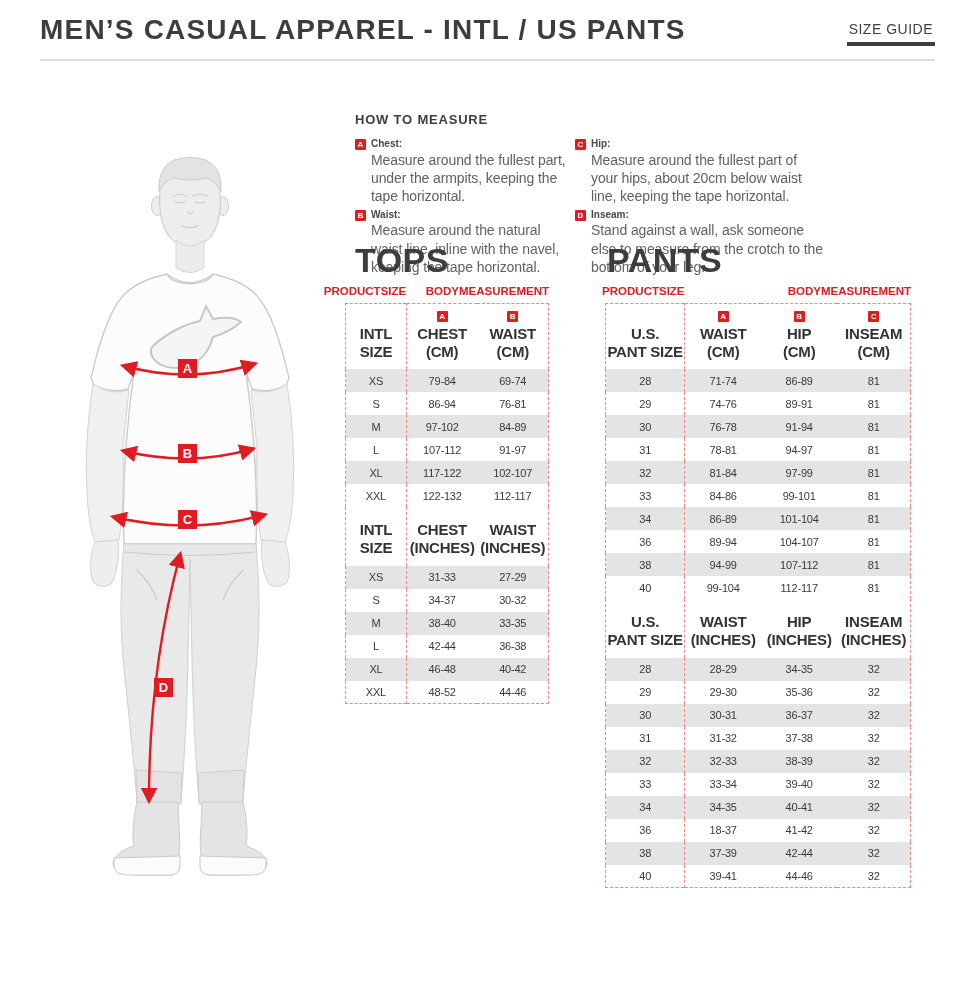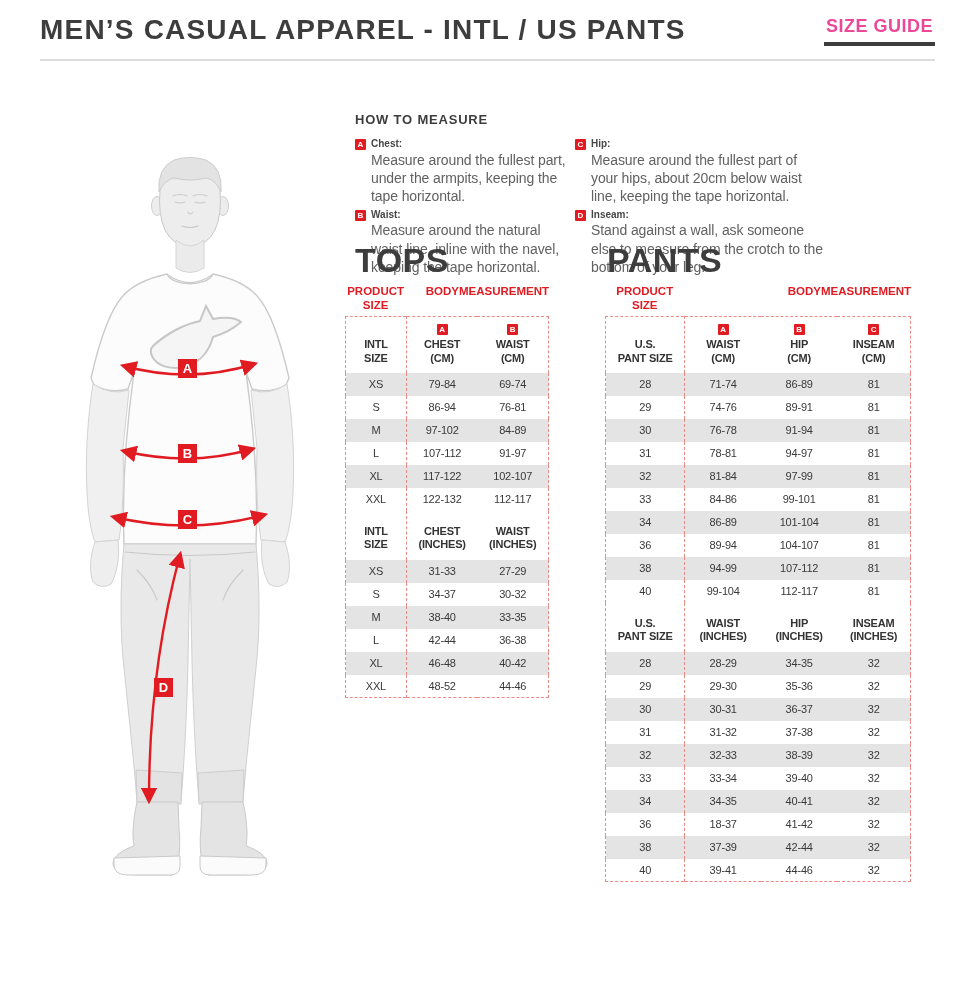--- a/index.html
+++ b/index.html
@@ -3,21 +3,21 @@
 <meta charset="utf-8">
 <style>
   *{margin:0;padding:0;box-sizing:border-box}
   html,body{background:#fff}
   body{font-family:"Liberation Sans",sans-serif;color:#3d3d3d}
   .page{position:relative;width:979px;height:1000px;background:#fff;overflow:hidden}
 
   
   .hdr{position:absolute;left:40px;top:14px;right:44px;display:flex;justify-content:space-between;align-items:flex-end}
   .title{font-size:28px;font-weight:bold;letter-spacing:1.2px;color:#3d3d3d;white-space:nowrap}
-  .size-guide{position:relative;font-size:18px;font-weight:bold;letter-spacing:.5px;color:#ec4899;padding:0 2px 9px 2px}
+  .size-guide{position:relative;font-size:14px;font-weight:normal;letter-spacing:.5px;color:#404040;padding:0 2px 9px 2px}
   .size-guide:after{content:"";position:absolute;left:0;right:0;bottom:0;height:4px;background:#3d3d3d}
   .rule{position:absolute;left:40px;right:44px;top:59px;height:2px;background:#dcdcdc}
 
   
   .htm{position:absolute;left:355px;top:112px;width:590px}
   .htm h3{font-size:13px;font-weight:bold;letter-spacing:.8px;color:#3d3d3d;margin-bottom:11px}
   .htm-cols{display:flex}
   .htm-col1{width:220px;flex:0 0 220px}
   .htm-col2{width:250px;flex:0 0 250px}
   .m-item{display:flex;margin-bottom:3px}
@@ -27,30 +27,30 @@
   .m-desc{font-size:14px;color:#616161;line-height:1.32;letter-spacing:-.1px}
 
   
   .apparel{position:absolute;top:243px}
   #tops-section{left:345px;width:204px}
   #pants-section{left:605px;width:306px}
   .apparel h2{font-size:34px;font-weight:bold;letter-spacing:.5px;color:#3d3d3d;line-height:1;margin-bottom:8px}
   #tops-section h2{padding-left:10px}
   #pants-section h2{padding-left:2px}
   .grp{display:flex;color:#e01b22;font-weight:bold;font-size:11.5px;line-height:1.18;text-align:center;margin-bottom:4px}
-  .g-prod{display:flex;flex-direction:column;justify-content:flex-end}
+  .g-prod{display:flex;flex-direction:row;justify-content:flex-end}
   .g-body{flex:1;display:flex;flex-direction:row;justify-content:flex-end}
   #tops-section .g-prod{width:30%}
   #pants-section .g-prod{width:26%}
 
   table.size-table{width:100%;border-collapse:collapse;table-layout:fixed;border:1px dashed #ec8a86}
   .size-table th,.size-table td{text-align:center;font-size:11px;color:#393939;padding:0}
   .size-table tr > *:first-child{border-right:1px dashed #ec8a86}
   .size-table th{font-weight:bold;vertical-align:bottom;padding:7px 0 8px 0}
-  .th-line{font-size:11px;line-height:1.22;font-weight:bold;color:#333;letter-spacing:-.2px}
+  .th-line{font-size:15px;line-height:1.22;font-weight:bold;color:#333;letter-spacing:-.2px}
   .tbadge{display:block;width:11px;height:11px;margin:0 auto 3px auto;background:#e01b22;color:#fff;
           font-size:8px;font-weight:bold;line-height:11px;text-align:center;border-radius:1px}
   tbody.hdr-in th{padding-top:14px}
   .size-table td{height:23px;letter-spacing:-.2px}
   tbody.data tr:nth-child(odd){background:#e4e4e4}
 
   
   .figure-wrap{position:absolute;left:57px;top:140px;width:266px;height:750px}
   .arrow{fill:none;stroke:#e01b22;stroke-width:2.4}
   .fig-badge-txt{fill:#fff;font-size:13px;font-weight:bold;font-family:"Liberation Sans",sans-serif;text-anchor:middle}

